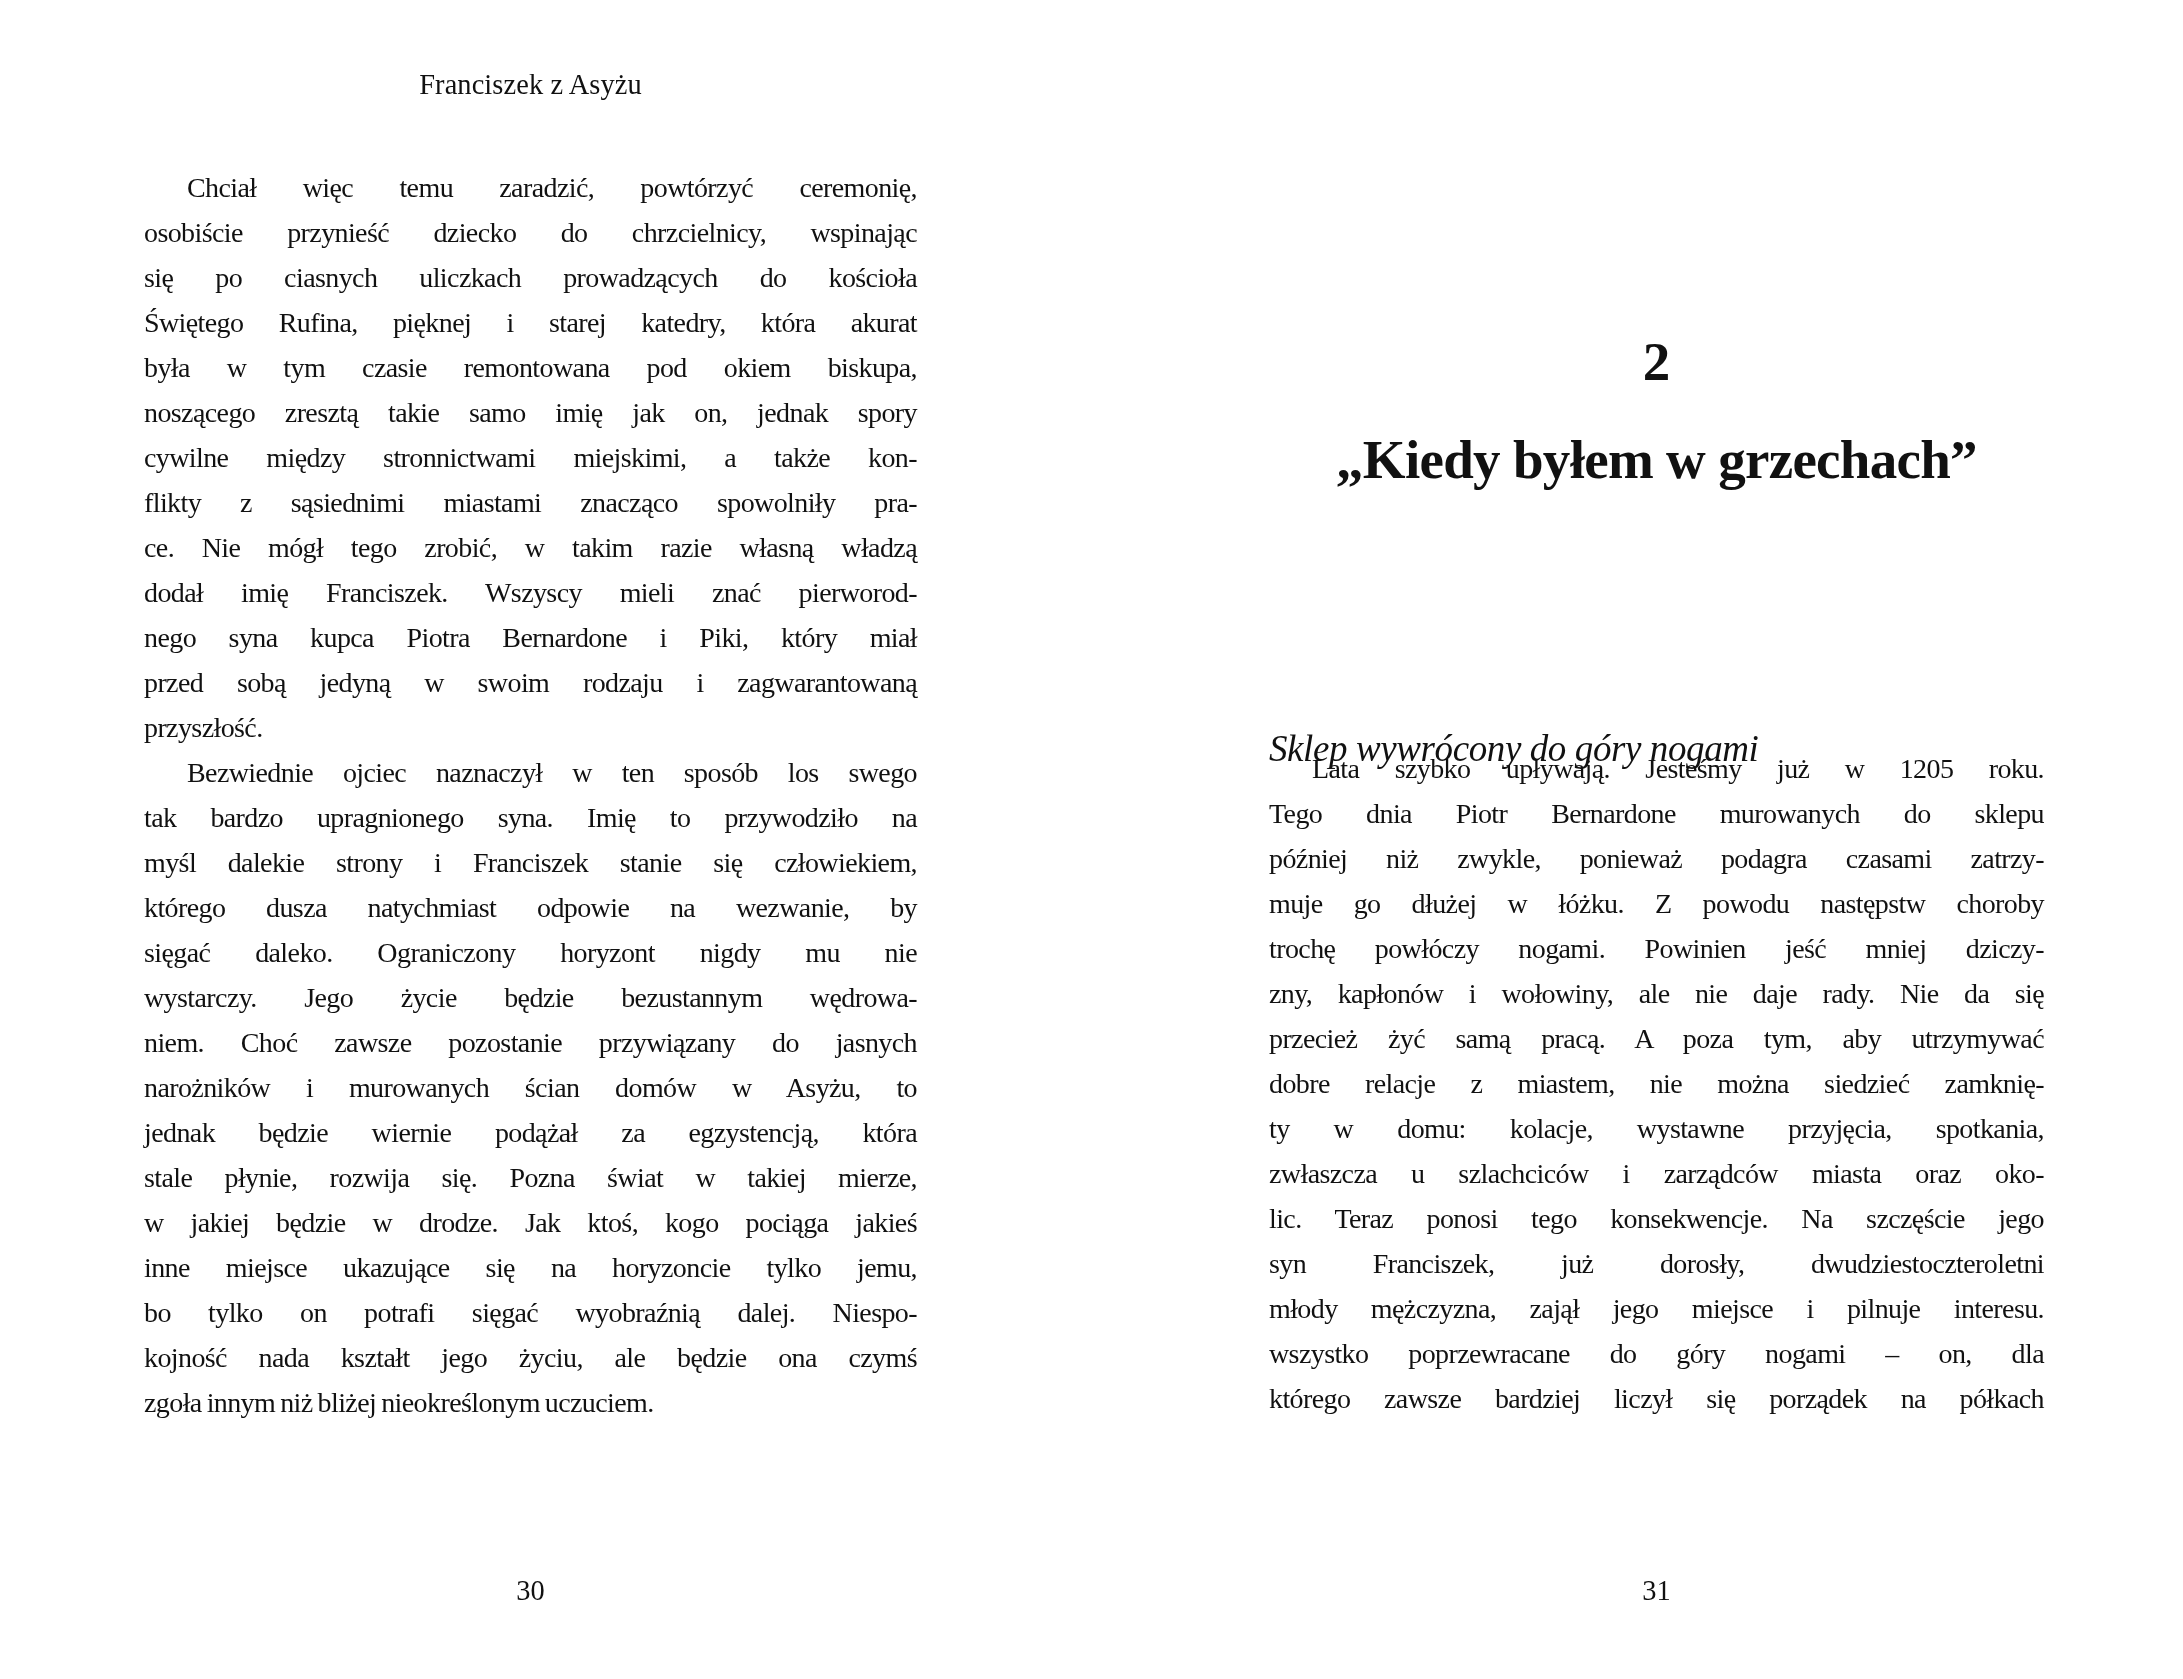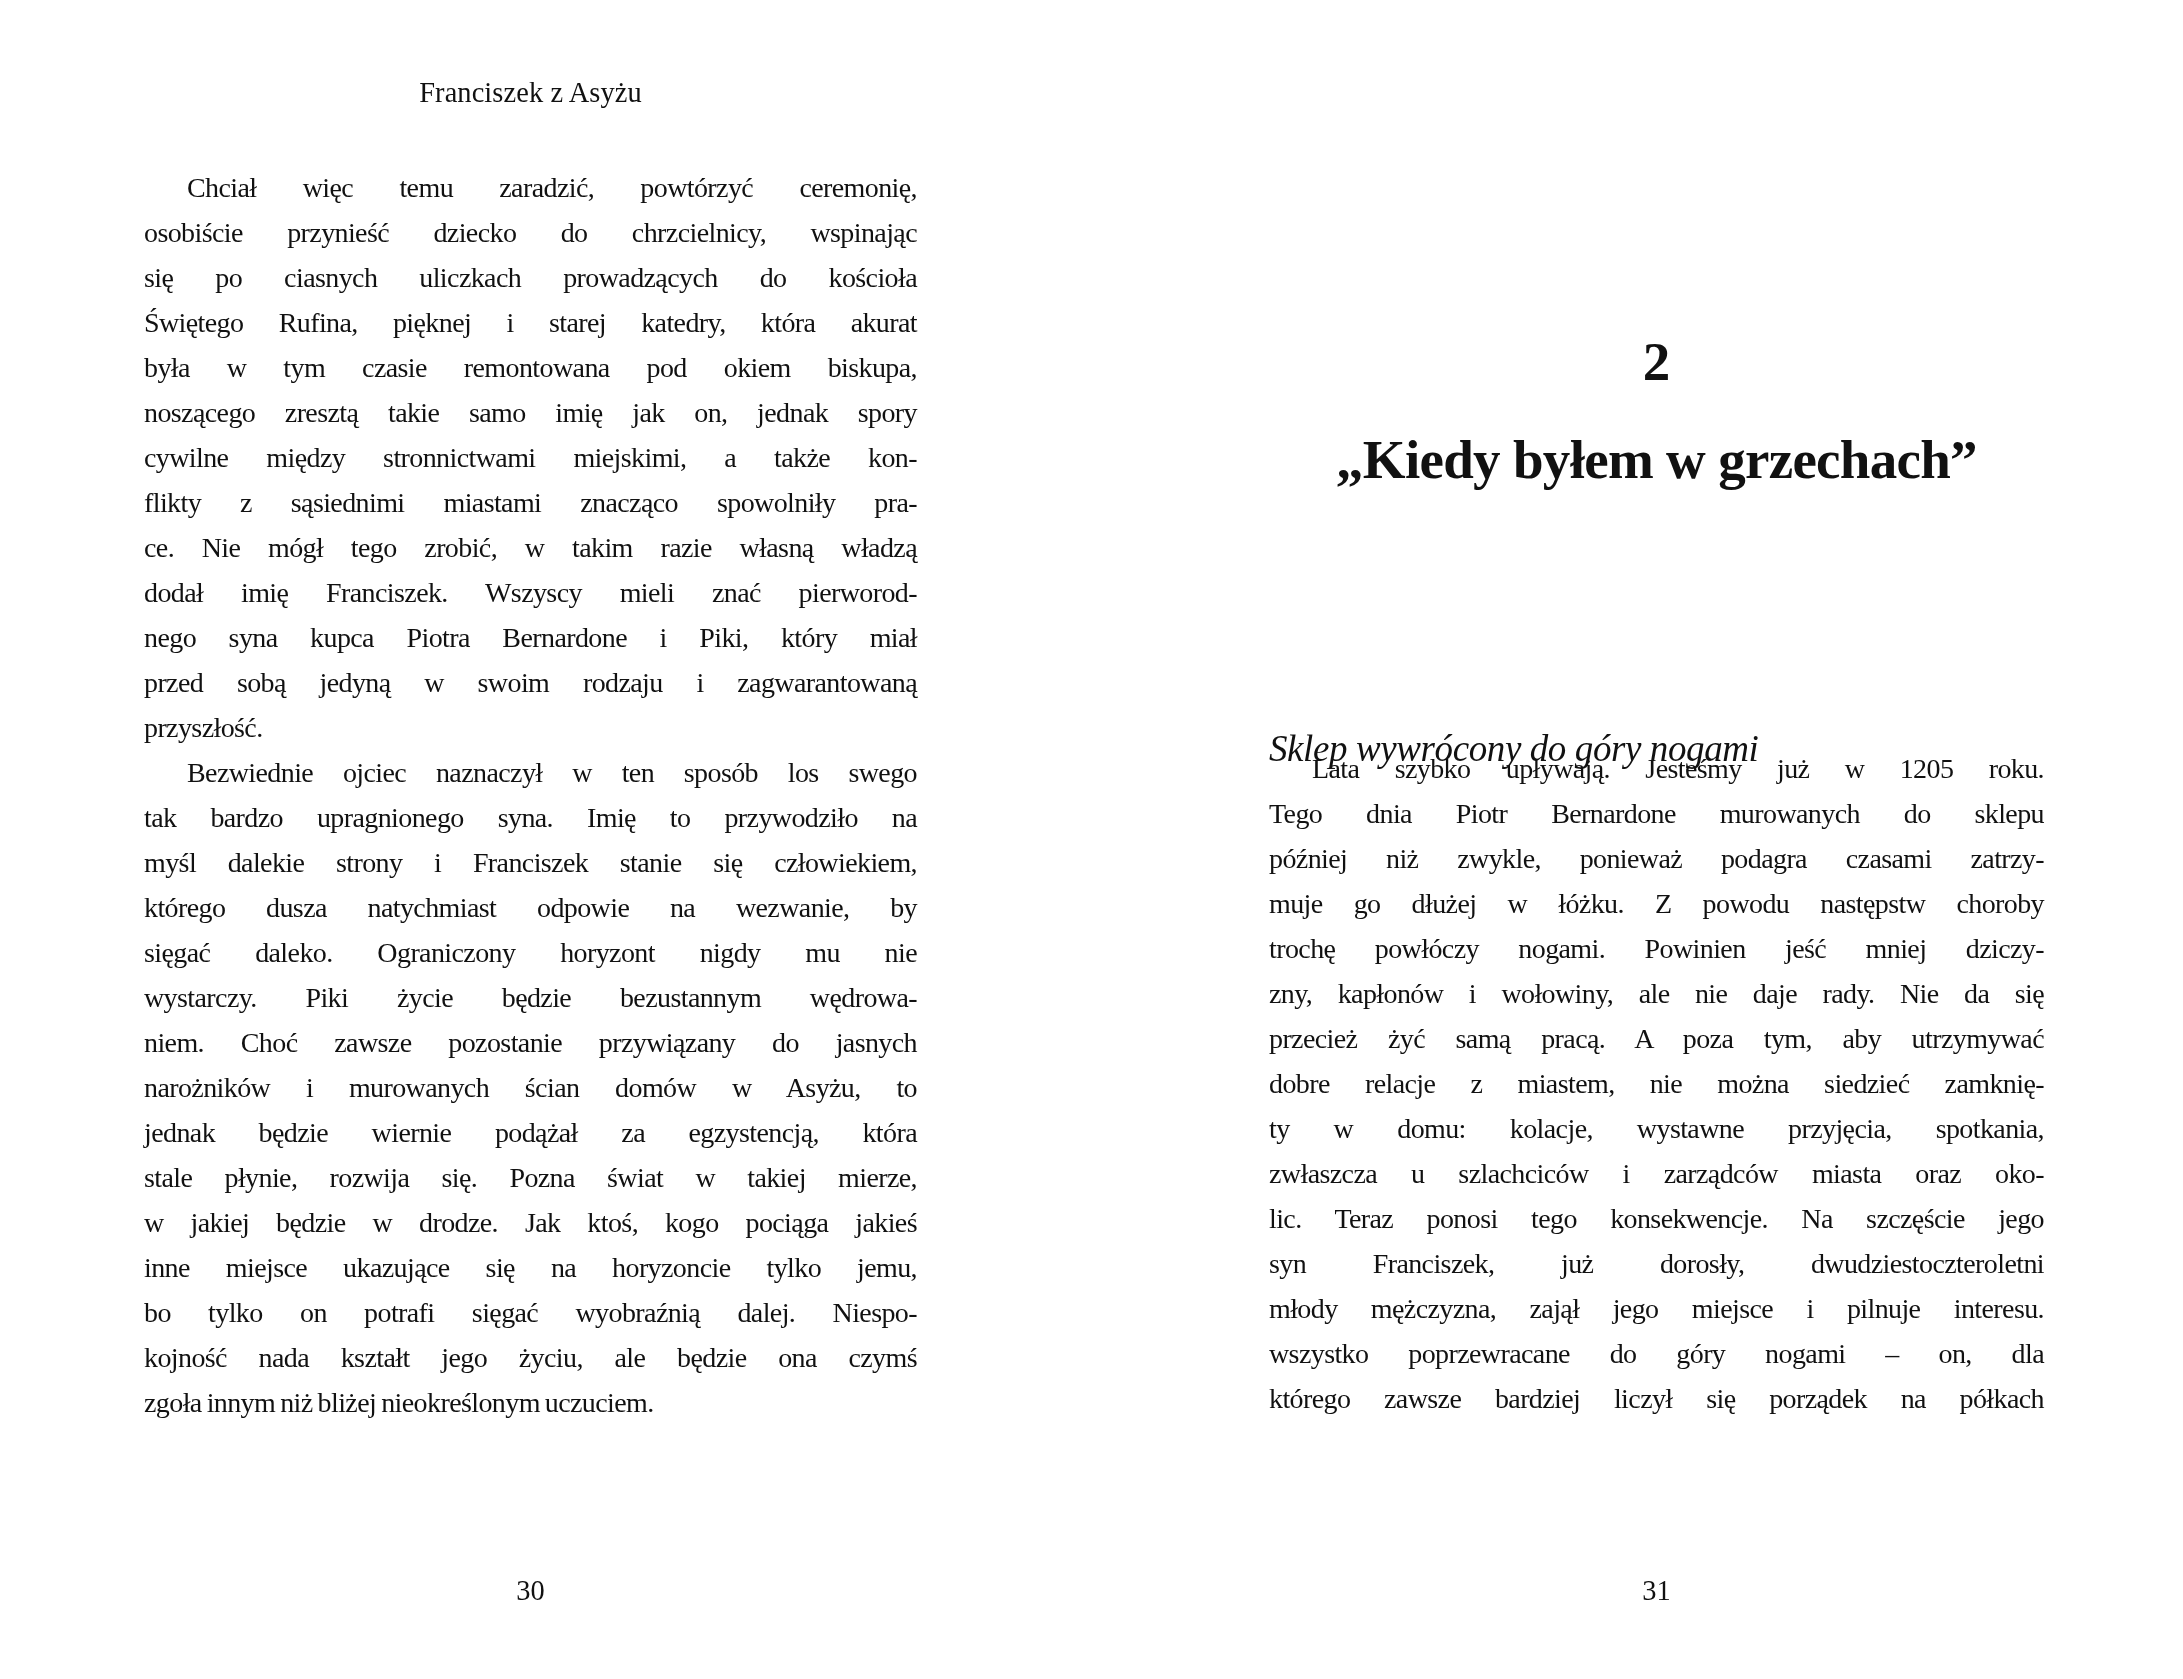--- a/index.html
+++ b/index.html
@@ -51,21 +51,21 @@
     text-align:center;
     font-size:28.4px;line-height:34px;
   }
 </style>
 </head>
 <body>
 
 <div class="canvas">
 
   <div class="col" style="left:144px;top:0;width:773px;height:1679px;">
-    <div class="running-header" style="top:76px;">Franciszek z Asyżu</div>
+    <div class="running-header" style="top:68px;">Franciszek z Asyżu</div>
     <div class="body-text" style="top:165px;">
         <div class="para">
           <div class="ln j ind">Chciał więc temu zaradzić, powtórzyć ceremonię,</div>
           <div class="ln j">osobiście przynieść dziecko do chrzcielnicy, wspinając</div>
           <div class="ln j">się po ciasnych uliczkach prowadzących do kościoła</div>
           <div class="ln j">Świętego Rufina, pięknej i starej katedry, która akurat</div>
           <div class="ln j">była w tym czasie remontowana pod okiem biskupa,</div>
           <div class="ln j">noszącego zresztą takie samo imię jak on, jednak spory</div>
           <div class="ln j">cywilne między stronnictwami miejskimi, a także kon-</div>
           <div class="ln j">flikty z sąsiednimi miastami znacząco spowolniły pra-</div>
@@ -74,21 +74,21 @@
           <div class="ln j">nego syna kupca Piotra Bernardone i Piki, który miał</div>
           <div class="ln j">przed sobą jedyną w swoim rodzaju i zagwarantowaną</div>
           <div class="ln">przyszłość.</div>
         </div>
         <div class="para">
           <div class="ln j ind">Bezwiednie ojciec naznaczył w ten sposób los swego</div>
           <div class="ln j">tak bardzo upragnionego syna. Imię to przywodziło na</div>
           <div class="ln j">myśl dalekie strony i Franciszek stanie się człowiekiem,</div>
           <div class="ln j">którego dusza natychmiast odpowie na wezwanie, by</div>
           <div class="ln j">sięgać daleko. Ograniczony horyzont nigdy mu nie</div>
-          <div class="ln j">wystarczy. Piki życie będzie bezustannym wędrowa-</div>
+          <div class="ln j">wystarczy. Jego życie będzie bezustannym wędrowa-</div>
           <div class="ln j">niem. Choć zawsze pozostanie przywiązany do jasnych</div>
           <div class="ln j">narożników i murowanych ścian domów w Asyżu, to</div>
           <div class="ln j">jednak będzie wiernie podążał za egzystencją, która</div>
           <div class="ln j">stale płynie, rozwija się. Pozna świat w takiej mierze,</div>
           <div class="ln j">w jakiej będzie w drodze. Jak ktoś, kogo pociąga jakieś</div>
           <div class="ln j">inne miejsce ukazujące się na horyzoncie tylko jemu,</div>
           <div class="ln j">bo tylko on potrafi sięgać wyobraźnią dalej. Niespo-</div>
           <div class="ln j">kojność nada kształt jego życiu, ale będzie ona czymś</div>
           <div class="ln">zgoła innym niż bliżej nieokreślonym uczuciem.</div>
         </div>

